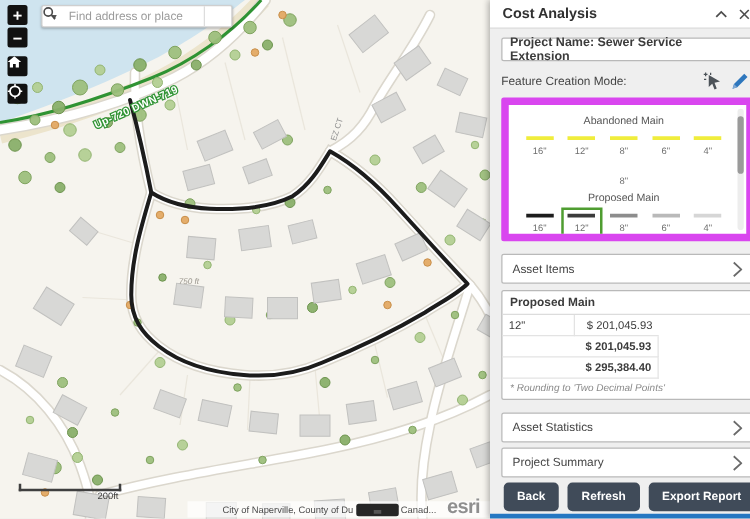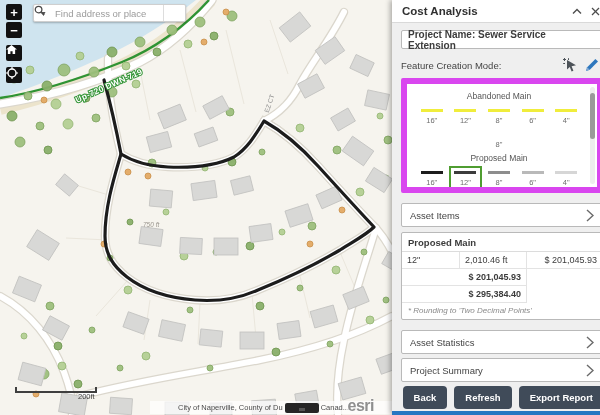--- a/index.html
+++ b/index.html
@@ -25,21 +25,21 @@
   .search-btn{width:22px;border-left:1px solid #ddd;display:flex;align-items:center;justify-content:center;cursor:pointer;}
 
   .scalebar{position:absolute;left:15px;top:387px;width:82px;height:6px;
     border-left:2px solid #3f3f3f;border-right:2px solid #3f3f3f;border-bottom:2px solid #3f3f3f;}
   .scalebar-label{position:absolute;left:78px;top:392px;font-size:7.5px;color:#3f3f3f;}
 
   .attrib{position:absolute;left:150px;right:0;bottom:1px;height:13px;background:rgba(255,255,255,.72);
     display:flex;align-items:center;justify-content:flex-start;padding-left:28px;font-size:7.5px;color:#4c4c4c;white-space:nowrap;}
   .attrib-box{display:inline-block;width:34px;height:10px;background:#262626;border-radius:2px;margin:0 2px;position:relative;}
   .attrib-box:after{content:"";position:absolute;left:14px;bottom:2px;width:6px;height:3px;background:#555;}
-  .esri{position:absolute;right:18px;bottom:0px;font-size:16px;font-weight:bold;color:#8f8f8f;
+  .esri{position:absolute;right:8px;bottom:0px;font-size:16px;font-weight:bold;color:#8f8f8f;
     letter-spacing:-.5px;text-shadow:0 0 3px #fff,0 0 3px #fff;}
 
   
   .panel{position:absolute;left:392px;top:0;width:220px;height:415px;background:#efefef;
     box-shadow:-2px 0 5px rgba(0,0,0,.3);display:flex;flex-direction:column;}
   .panel-header{height:23px;background:#fff;border-bottom:1px solid #d9d9d9;display:flex;align-items:center;
     padding:0 8px 0 10px;flex:none;}
   .panel-title{font-size:11.5px;font-weight:bold;color:#303030;flex:1;}
   .ph-icon{width:18px;height:16px;display:flex;align-items:center;justify-content:center;color:#4d4d4d;cursor:pointer;}
 
@@ -415,21 +415,20 @@
         <svg class="chev" width="8" height="13" viewBox="0 0 8 13">
           <polyline points="1,1 7,6.5 1,12" fill="none" stroke="#6a6a6a" stroke-width="1.4"></polyline>
         </svg>
       </div>
 
       <div class="box cost-box">
         <div class="cost-header">Proposed Main</div>
         <div id="cost-rows">
             <div class="cost-grid">
               <div>12"</div>
-              <div>2,010.46 ft</div>
               <div class="cost-money">$ 201,045.93</div>
             </div>
           </div>
         <div class="tot-grid">
           <div>$ 201,045.93</div>
         </div>
         <div class="tot-grid">
           <div>$ 295,384.40</div>
         </div>
         <div class="cost-note">* Rounding to 'Two Decimal Points'</div>

